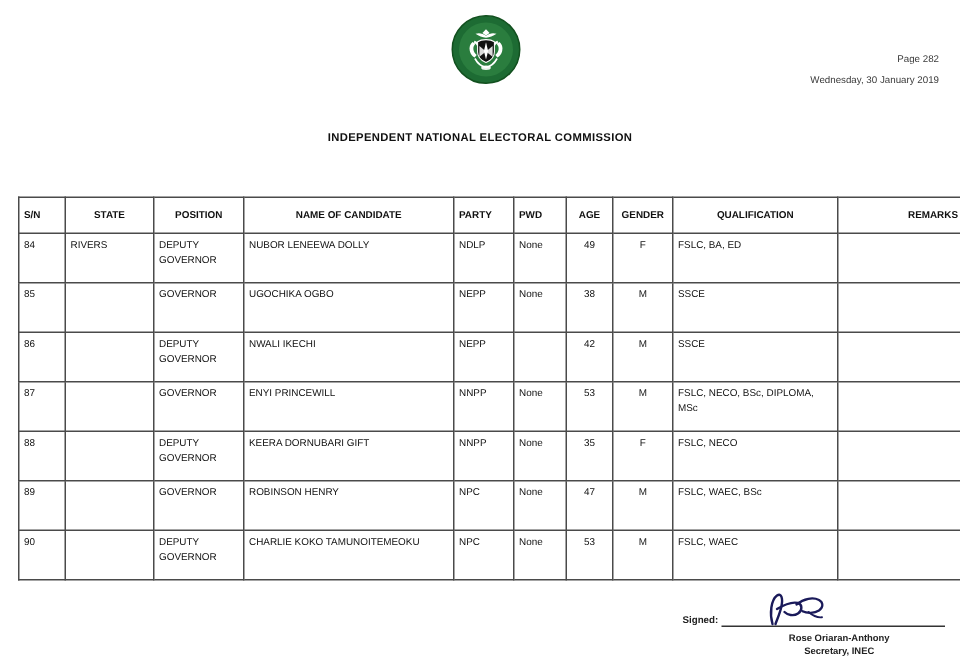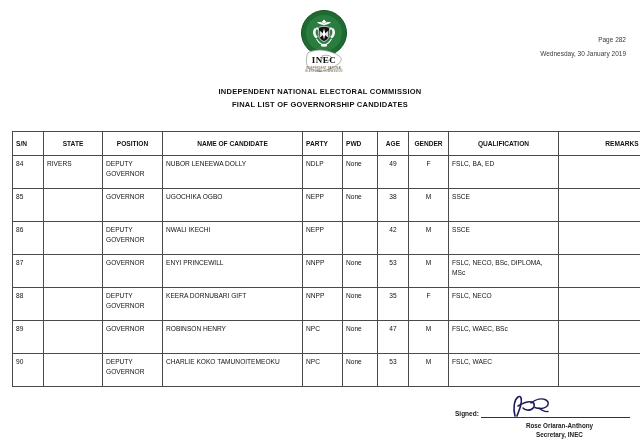--- a/index.html
+++ b/index.html
@@ -190,39 +190,30 @@
           <path d="M18 13.2 L19.4 19 L18 24.6 L16.6 19 Z" fill="#ffffff"></path>
           <path d="M13.6 15.6 L18 19.3 L13.6 22.8 Z" fill="#ffffff" opacity="0.85"></path>
           <path d="M22.4 15.6 L18 19.3 L22.4 22.8 Z" fill="#ffffff" opacity="0.85"></path>
 
           <path d="M10.6 24 C12.6 27.6 15.2 29.4 18 29.8 C20.8 29.4 23.4 27.6 25.4 24" fill="none" stroke="#ffffff" stroke-width="1.1"></path>
           <ellipse cx="18" cy="30.2" rx="3.2" ry="1.5" fill="#ffffff" opacity="0.9"></ellipse>
         </svg>
       </div>
     </div>
 
-    <div class="inec-map">
-      <svg width="50" height="28" viewBox="0 0 50 28">
-        <path d="M9 6 C13 3.4 19 2.6 25 3.4 C31 4.2 37 6.4 41 9.6 C43 11.4 42.4 14.4 40 16.4 C37 19 32 21.6 27 23.2 C22 24.8 16 24.6 12 22.4 C8.4 20.4 7 16.6 7.4 12.6 C7.6 10 8 7.6 9 6 Z" fill="#ffffff" stroke="#9a9a9a" stroke-width="0.8"></path>
-        <path d="M23 9 C26 7.6 30 8 32 9.8 C33.4 11 32.6 12.6 30.6 13.2 C28.2 14 25.4 13.4 24 12 Z" fill="#ffffff" stroke="#777" stroke-width="0.6"></path>
-      </svg>
-      <div class="inec-word">INEC</div>
-      <div class="inec-sub">INDEPENDENT NATIONAL ELECTORAL COMMISSION</div>
-    </div>
   </div>
 
   <div class="page-meta">
     <div class="pg">Page 282</div>
     <div class="dt">Wednesday, 30 January 2019</div>
   </div>
 </div>
 
 <div class="titles">
   <div>INDEPENDENT NATIONAL ELECTORAL COMMISSION</div>
-  <div>FINAL LIST OF GOVERNORSHIP CANDIDATES</div>
 </div>
 
 <div class="table-wrap">
   <table class="reg">
     <thead>
       <tr>
         <th class="c-sn">S/N</th>
         <th class="c-state">STATE</th>
         <th class="c-pos">POSITION</th>
         <th class="c-name">NAME OF CANDIDATE</th>

